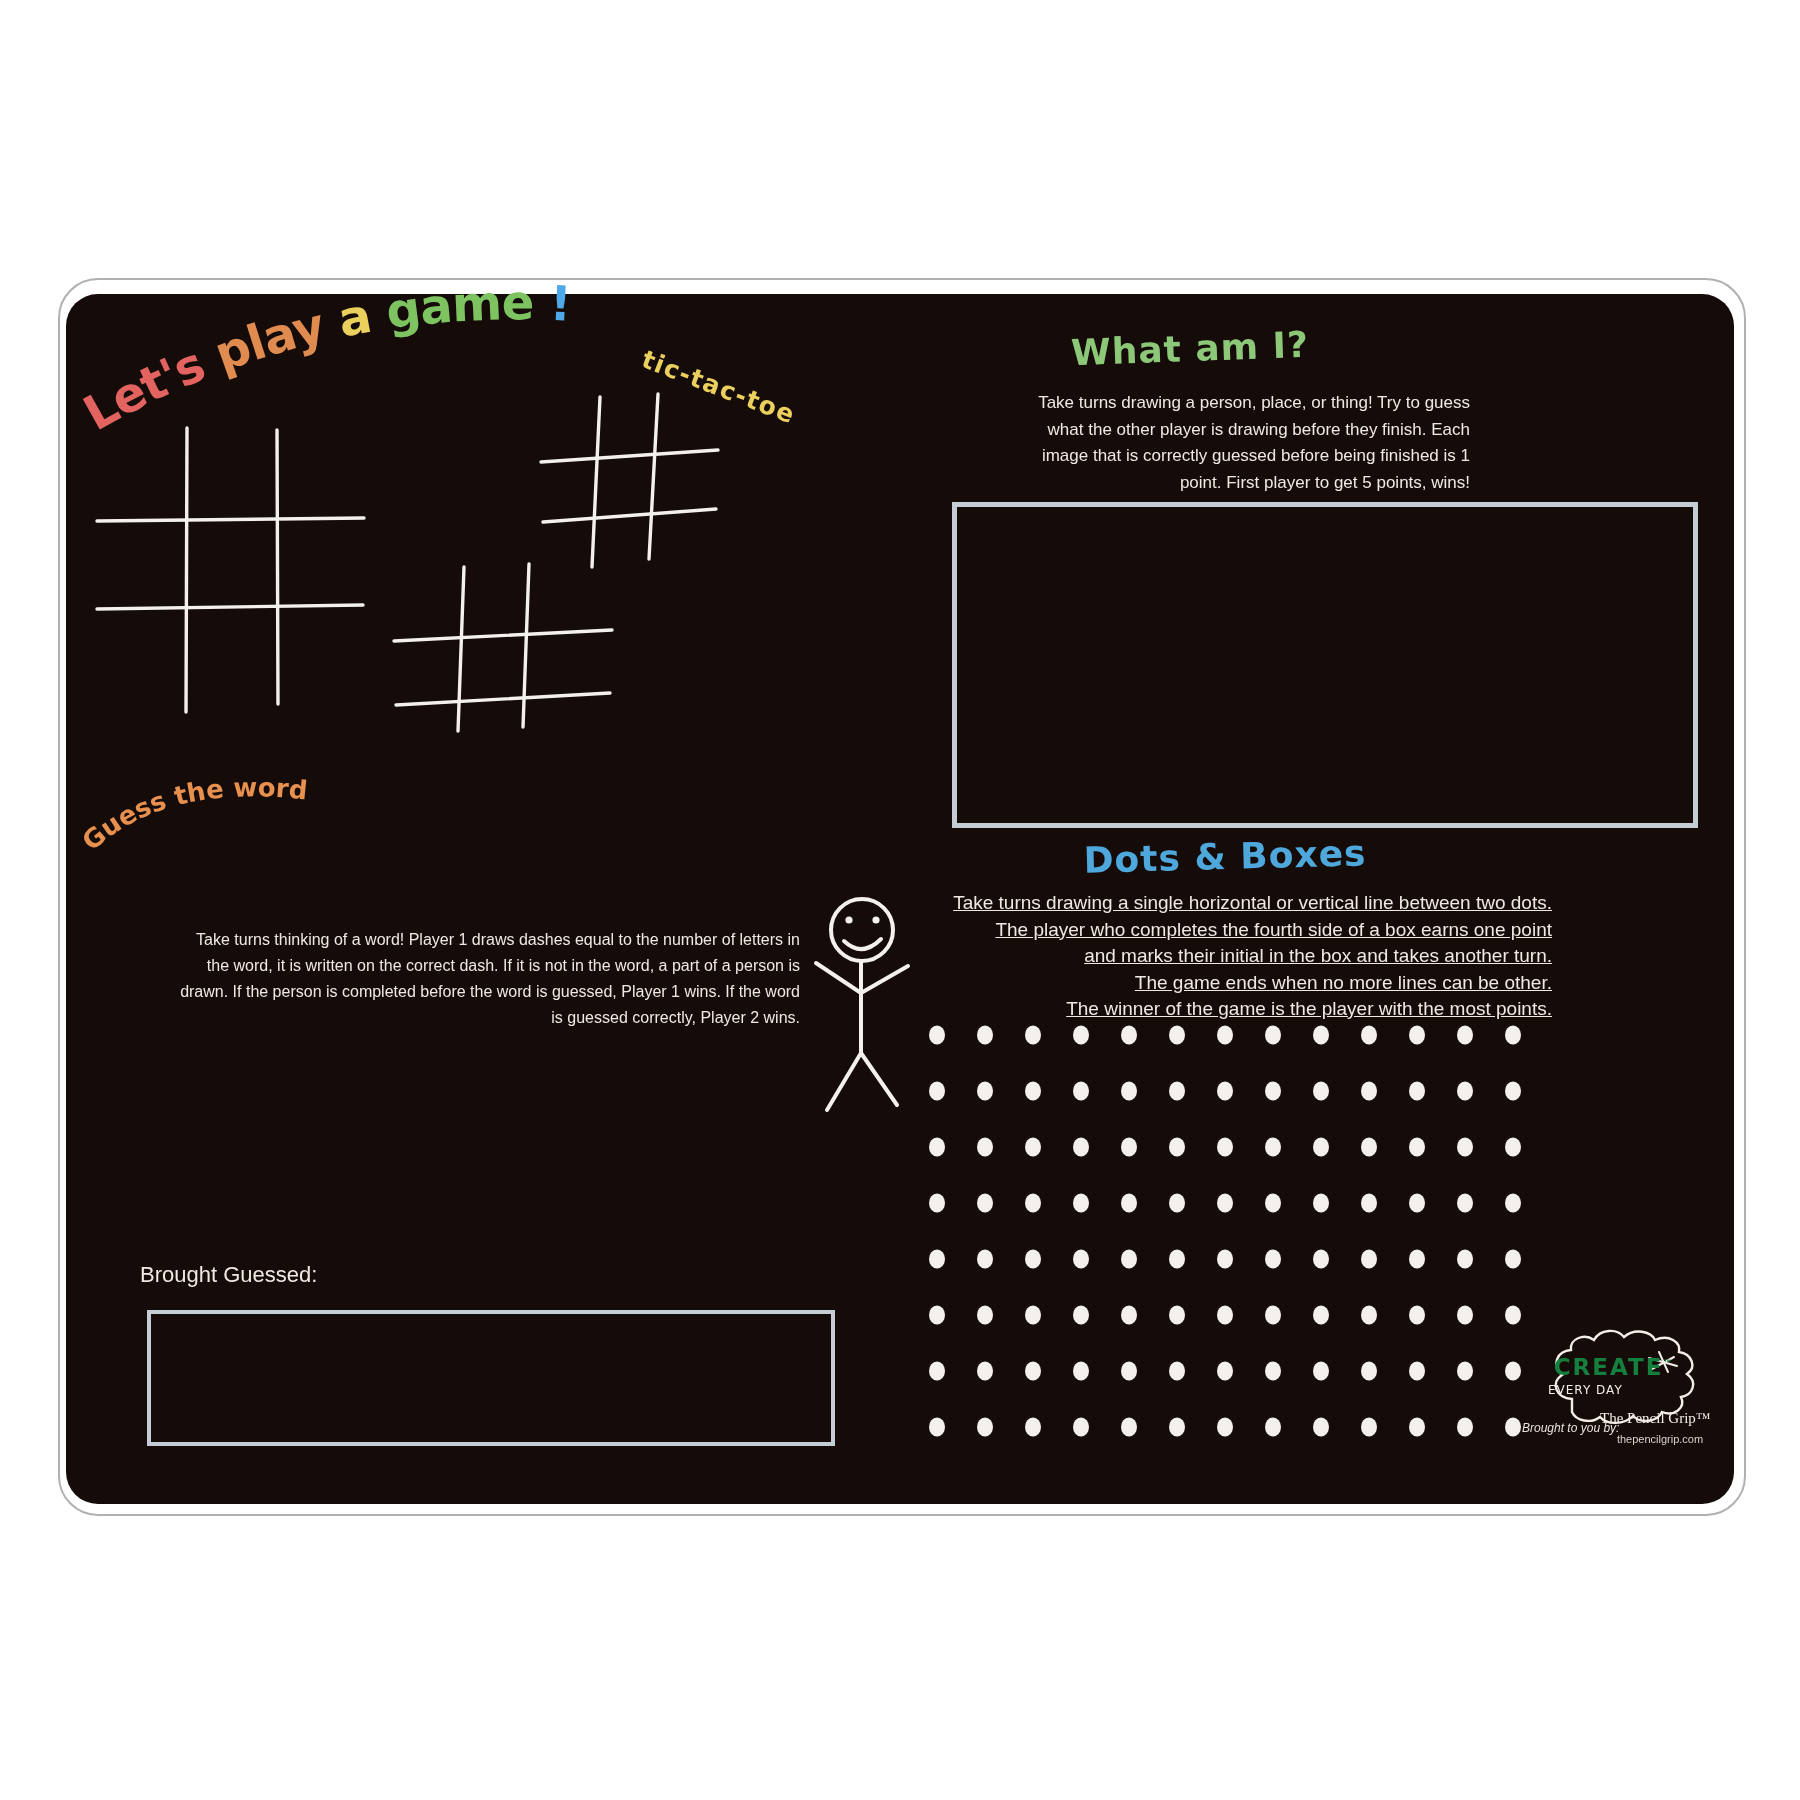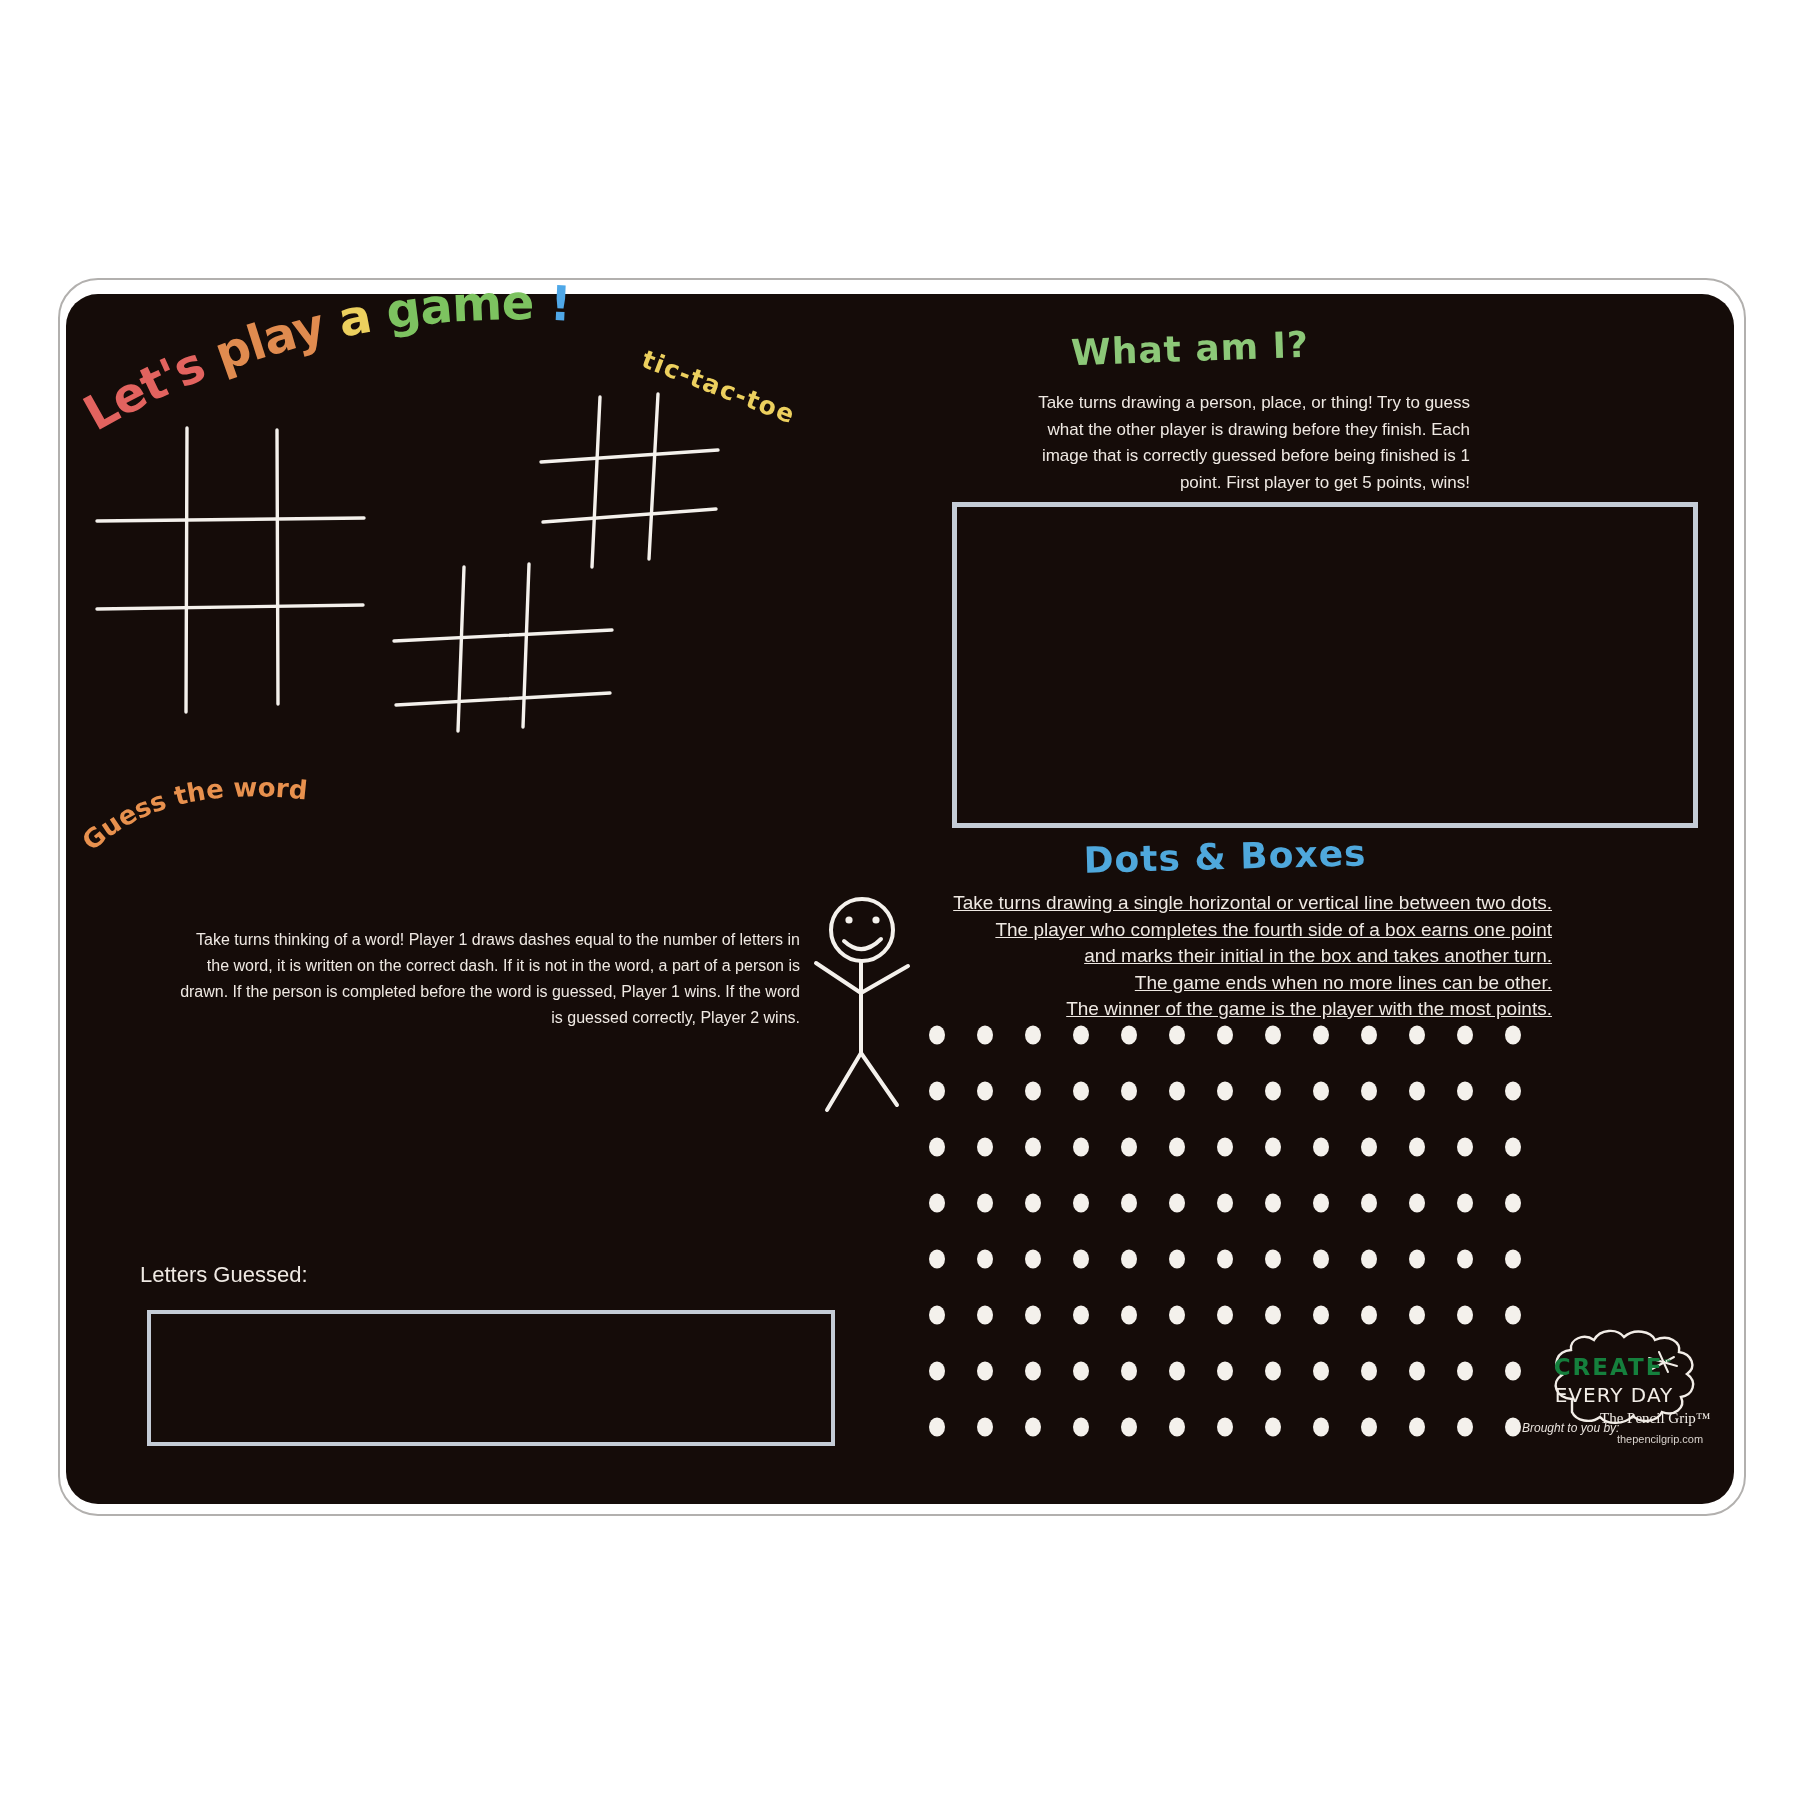--- a/index.html
+++ b/index.html
@@ -20,22 +20,22 @@
   .wai-title{left:990px;top:328px;width:400px;font-size:36px;transform:rotate(-2deg);letter-spacing:1px;}
   .db-title{left:1025px;top:836px;width:400px;font-size:36px;transform:rotate(-1.5deg);letter-spacing:1px;}
   .letters-label{position:absolute;left:140px;top:1262px;font-size:22px;color:#efe9e3;}
   .draw-box{position:absolute;background:transparent;}
   .wai-box{left:952px;top:502px;width:736px;height:316px;border:5px solid #c4ccd6;}
   .letters-box{left:147px;top:1310px;width:680px;height:128px;border:4px solid #c4ccd6;}
   .logo-create{position:absolute;left:1548px;top:1354px;width:132px;text-align:center;
                font-size:23px;font-weight:bold;letter-spacing:2px;color:#15803d;
                font-family:"DejaVu Sans",sans-serif;}
   .logo-create sup{font-size:9px;}
-  .logo-everyday{position:absolute;left:1548px;top:1383px;width:132px;text-align:center;
-                 font-size:20px;letter-spacing:1px;color:#f2ede7;font-family:"DejaVu Sans",sans-serif;}
+  .logo-everyday{position:absolute;left:1548px;top:1383px;width:132px;
+                 font-size:12px;letter-spacing:1px;color:#f2ede7;font-family:"DejaVu Sans",sans-serif;}
   .logo-brought{position:absolute;left:1522px;top:1421px;font-size:12px;font-style:italic;color:#e8e2dc;}
   .logo-brand{position:absolute;left:1600px;top:1410px;font-size:15px;color:#f2ede7;
               font-family:"Liberation Serif",serif;}
   .logo-site{position:absolute;left:1596px;top:1433px;width:128px;text-align:center;
              font-size:11px;color:#d9d3cd;}
 </style>
 </head>
 <body>
 
 <div id="page">
@@ -237,21 +237,21 @@
       <div>The game ends when no more lines can be other.</div>
       <div>The winner of the game is the player with the most points.</div>
     </div>
 
   <div class="para gw-para">
       <div>Take turns thinking of a word! Player 1 draws dashes equal to the number of letters in</div>
       <div>the word, it is written on the correct dash. If it is not in the word, a part of a person is</div>
       <div>drawn. If the person is completed before the word is guessed, Player 1 wins. If the word</div>
       <div>is guessed correctly, Player 2 wins.</div>
     </div>
-  <div class="letters-label">Letters Guessed:</div>
+  <div class="letters-label">Brought Guessed:</div>
   <div class="draw-box letters-box"></div>
 
   <div class="logo-create">
     <span>CREATE</span><sup>™</sup>
   </div>
   <div class="logo-everyday">EVERY DAY</div>
   <div class="logo-brought">Brought to you by:</div>
   <div class="logo-brand">The Pencil Grip™</div>
   <div class="logo-site">thepencilgrip.com</div>
 

